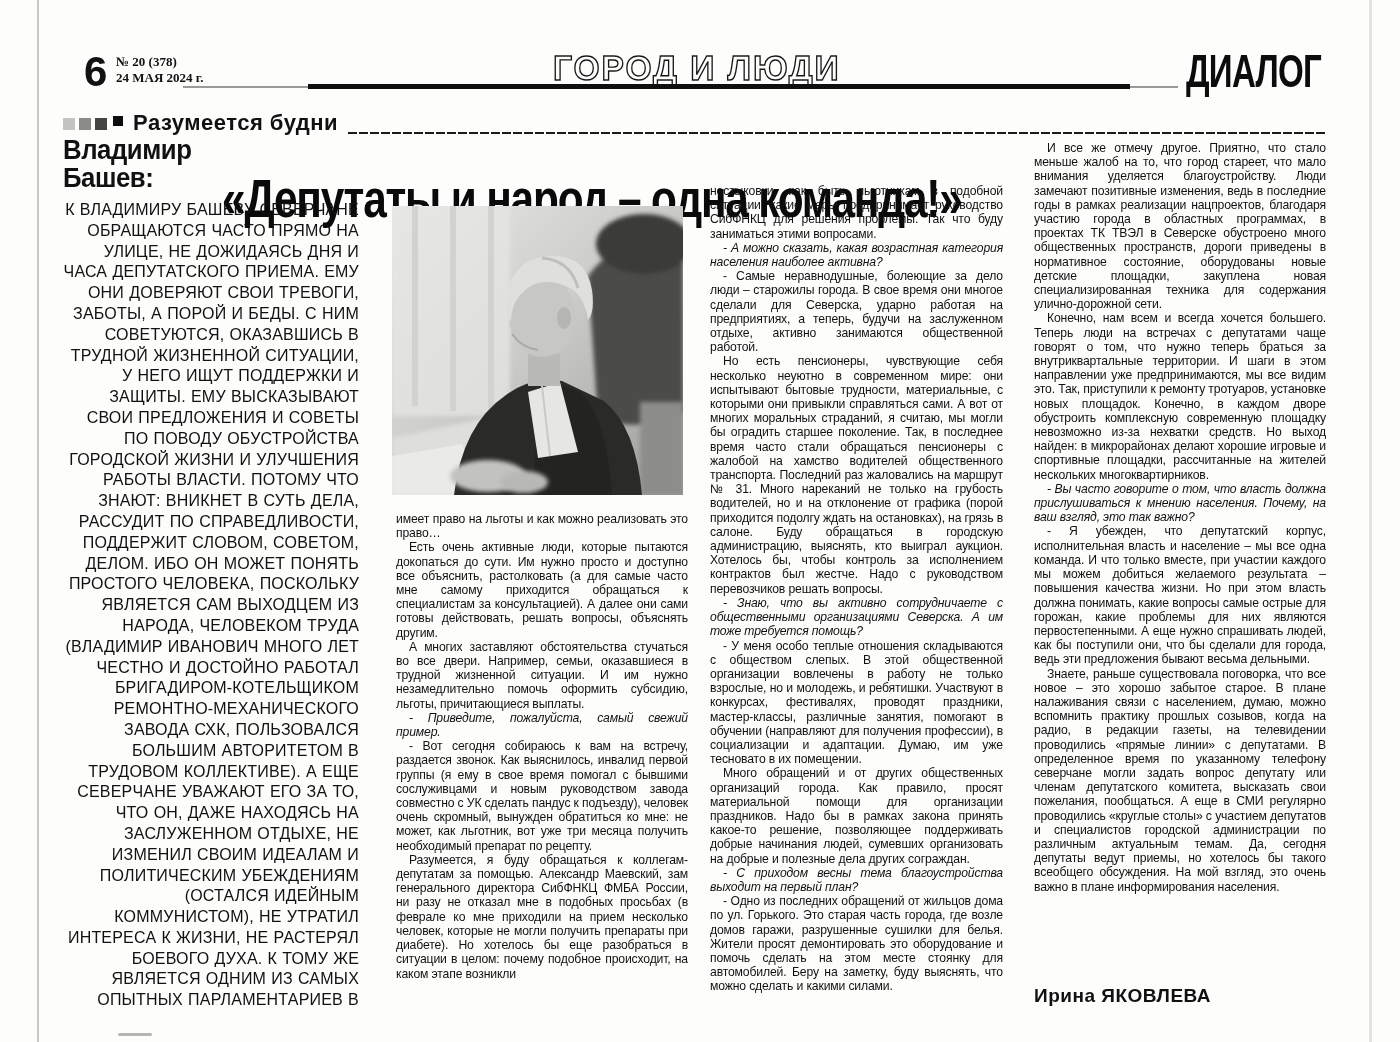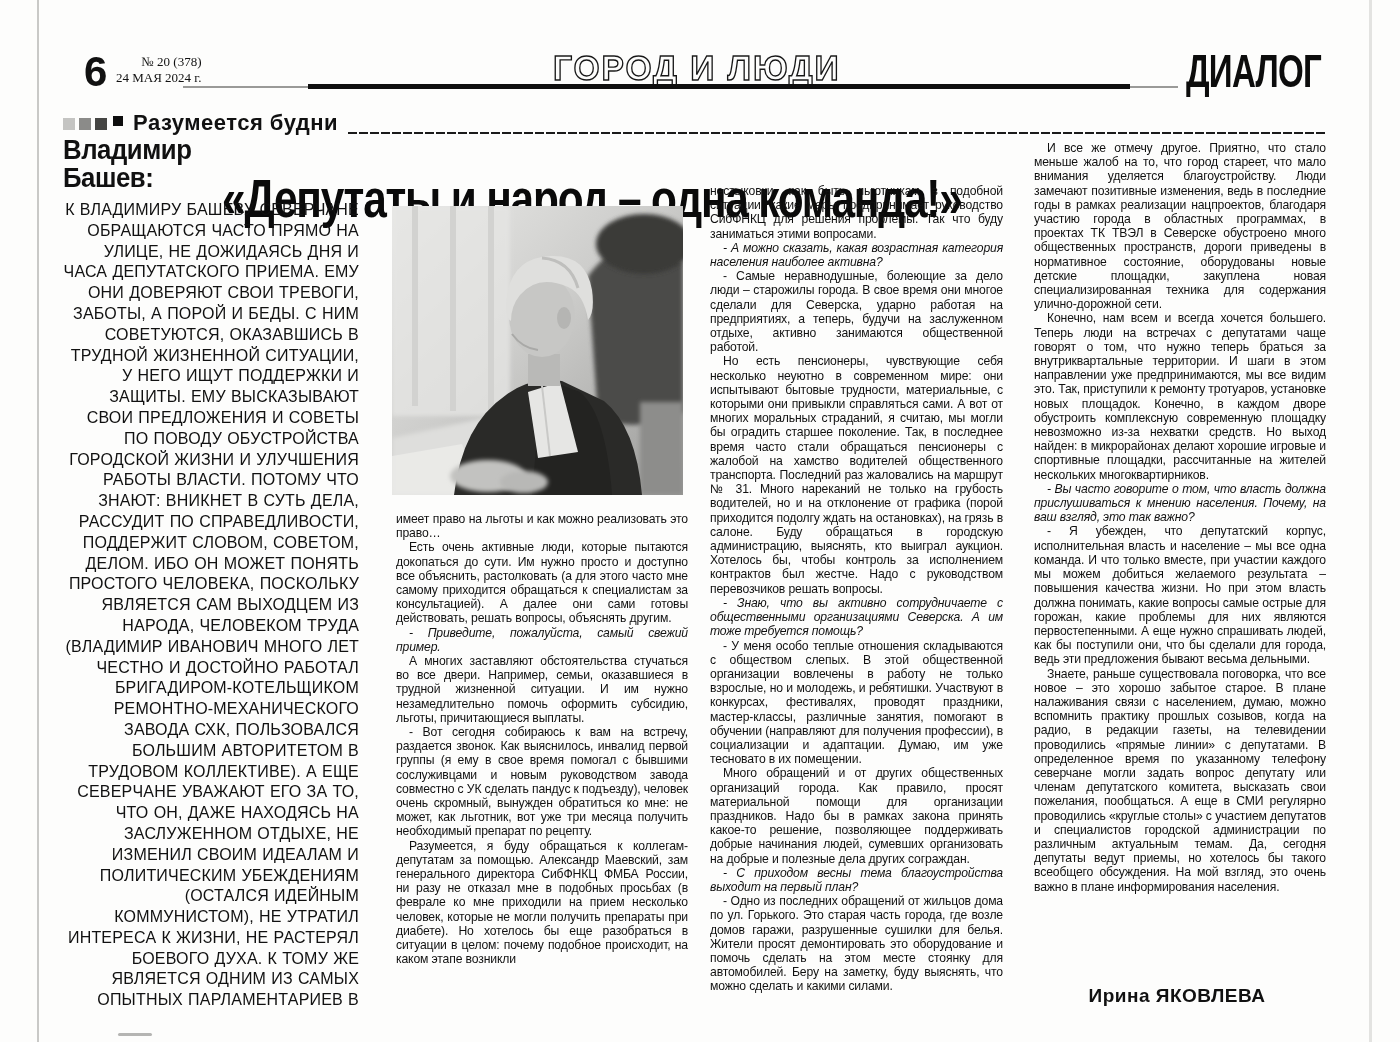--- a/index.html
+++ b/index.html
@@ -13,22 +13,22 @@
   .scan-edge-right { position:absolute; right:28px; top:0; width:3px; height:1042px; background:#e3e3e1; }
   .scan-mark-bottom{ position:absolute; left:118px; top:1033px; width:34px; height:3px; background:#b5b5b3; border-radius:2px; }
 
   
   .pageno {
     position:absolute; left:84px; top:48px;
     font-size:42px; font-weight:900; letter-spacing:-2px;
   }
   .issue {
     position:absolute; left:116px; top:54px;
-    font-family:"Liberation Serif", serif; font-weight:normal;
-    font-size:13px; line-height:16px;text-align:right;
+    font-family:"Liberation Serif", serif; font-weight:bold;
+    font-size:13px; line-height:16px;
   }
   .section-title {
     position:absolute; left:553px; top:48px; width:300px;
     font-size:35px; font-weight:bold; letter-spacing:2px; white-space:nowrap;
     color:transparent; -webkit-text-stroke:1.4px #161616;
     transform:scaleX(0.96); transform-origin:left;
   }
   .logo {
     position:absolute; left:1186px; top:44px;
     font-size:46px; font-weight:900; letter-spacing:-1px; white-space:nowrap;
@@ -76,21 +76,21 @@
   .para { margin:0; text-indent:13px; text-align:justify; }
   .style-lead {
     text-indent:0; text-align:right; font-size:16px; line-height:20.8px;
     letter-spacing:0.2px; word-spacing:0.5px;
   }
   .style-cont { text-indent:0; }
   .style-question { font-weight:normal; font-style:italic; }
 
   .author {
     position:absolute; left:1034px; top:985px; width:292px;
-    text-align:center; padding-right:6px; box-sizing:border-box;
+    text-align:left; padding-right:6px; box-sizing:border-box;
     font-size:19px; font-weight:900; letter-spacing:0.5px;
   }
 </style>
 </head>
 <body>
 
 <div class="page">
 
   <div class="scan-edge-left"></div>
   <div class="scan-edge-right"></div>
@@ -170,23 +170,23 @@
     </svg>
   </div>
 
   <div class="col col-1">
       <p class="para style-lead">К ВЛАДИМИРУ БАШЕВУ СЕВЕРЧАНЕ ОБРАЩАЮТСЯ ЧАСТО ПРЯМО НА УЛИЦЕ, НЕ ДОЖИДАЯСЬ ДНЯ И ЧАСА ДЕПУТАТСКОГО ПРИЕМА. ЕМУ ОНИ ДОВЕРЯЮТ СВОИ ТРЕВОГИ, ЗАБОТЫ, А ПОРОЙ И БЕДЫ. С НИМ СОВЕТУЮТСЯ, ОКАЗАВШИСЬ В ТРУДНОЙ ЖИЗНЕННОЙ СИТУАЦИИ, У НЕГО ИЩУТ ПОДДЕРЖКИ И ЗАЩИТЫ. ЕМУ ВЫСКАЗЫВАЮТ СВОИ ПРЕДЛОЖЕНИЯ И СОВЕТЫ ПО ПОВОДУ ОБУСТРОЙСТВА ГОРОДСКОЙ ЖИЗНИ И УЛУЧШЕНИЯ РАБОТЫ ВЛАСТИ. ПОТОМУ ЧТО ЗНАЮТ: ВНИКНЕТ В СУТЬ ДЕЛА, РАССУДИТ ПО СПРАВЕДЛИВОСТИ, ПОДДЕРЖИТ СЛОВОМ, СОВЕТОМ, ДЕЛОМ. ИБО ОН МОЖЕТ ПОНЯТЬ ПРОСТОГО ЧЕЛОВЕКА, ПОСКОЛЬКУ ЯВЛЯЕТСЯ САМ ВЫХОДЦЕМ ИЗ НАРОДА, ЧЕЛОВЕКОМ ТРУДА (ВЛАДИМИР ИВАНОВИЧ МНОГО ЛЕТ ЧЕСТНО И ДОСТОЙНО РАБОТАЛ БРИГАДИРОМ-КОТЕЛЬЩИКОМ РЕМОНТНО-МЕХАНИЧЕСКОГО ЗАВОДА СХК, ПОЛЬЗОВАЛСЯ БОЛЬШИМ АВТОРИТЕТОМ В ТРУДОВОМ КОЛЛЕКТИВЕ). А ЕЩЕ СЕВЕРЧАНЕ УВАЖАЮТ ЕГО ЗА ТО, ЧТО ОН, ДАЖЕ НАХОДЯСЬ НА ЗАСЛУЖЕННОМ ОТДЫХЕ, НЕ ИЗМЕНИЛ СВОИМ ИДЕАЛАМ И ПОЛИТИЧЕСКИМ УБЕЖДЕНИЯМ (ОСТАЛСЯ ИДЕЙНЫМ КОММУНИСТОМ), НЕ УТРАТИЛ ИНТЕРЕСА К ЖИЗНИ, НЕ РАСТЕРЯЛ БОЕВОГО ДУХА. К ТОМУ ЖЕ ЯВЛЯЕТСЯ ОДНИМ ИЗ САМЫХ ОПЫТНЫХ ПАРЛАМЕНТАРИЕВ В СЕВЕРСКЕ: БЫЛ ДЕПУТАТОМ СОБРАНИЯ НАРОДНЫХ ПРЕДСТАВИТЕЛЕЙ И ВОТ ТЕПЕРЬ УЖЕ ВТОРОЙ СОЗЫВ – ДУМЫ ЗАТО СЕВЕРСК.</p>
       <p class="para style-question">- Владимир Иванович, если проанализировать обращения к вам, как к депутату, какие темы сегодня наиболее актуальны у северчан?</p>
       <p class="para style-answer">- Времена меняются, а люди остаются такими же: самыми острыми и злободневными для них являются проблемы, с которыми они сталкиваются ежедневно. А значит, их по-прежнему волнуют жилищно-коммунальные проблемы, тема благоустройства. Горожане хотят разобраться, как формируется тариф на ЖКУ и пассажироперевозки, желают знать, кто</p>
     </div>
   <div class="col col-2">
       <p class="para style-cont">имеет право на льготы и как можно реализовать это право…</p>
-      <p class="para style-answer">Есть очень активные люди, которые пытаются докопаться до сути. Им нужно просто и доступно все объяснить, растолковать (а для этого часто мне самому приходится обращаться к специалистам за консультацией). А далее они сами готовы действовать, решать вопросы, объяснять другим.</p>
+      <p class="para style-answer">Есть очень активные люди, которые пытаются докопаться до сути. Им нужно просто и доступно все объяснить, растолковать (а для самые часто мне самому приходится обращаться к специалистам за консультацией). А далее они сами готовы действовать, решать вопросы, объяснять другим.</p>
+      <p class="para style-answer">А многих заставляют обстоятельства стучаться во все двери. Например, семьи, оказавшиеся в трудной жизненной ситуации. И им нужно незамедлительно помочь оформить субсидию, льготы, причитающиеся выплаты.</p>
       <p class="para style-question">- Приведите, пожалуйста, самый свежий пример.</p>
-      <p class="para style-answer">А многих заставляют обстоятельства стучаться во все двери. Например, семьи, оказавшиеся в трудной жизненной ситуации. И им нужно незамедлительно помочь оформить субсидию, льготы, причитающиеся выплаты.</p>
       <p class="para style-answer">- Вот сегодня собираюсь к вам на встречу, раздается звонок. Как выяснилось, инвалид первой группы (я ему в свое время помогал с бывшими сослуживцами и новым руководством завода совместно с УК сделать пандус к подъезду), человек очень скромный, вынужден обратиться ко мне: не может, как льготник, вот уже три месяца получить необходимый препарат по рецепту.</p>
       <p class="para style-answer">Разумеется, я буду обращаться к коллегам-депутатам за помощью. Александр Маевский, зам генерального директора СибФНКЦ ФМБА России, ни разу не отказал мне в подобных просьбах (в феврале ко мне приходили на прием несколько человек, которые не могли получить препараты при диабете). Но хотелось бы еще разобраться в ситуации в целом: почему подобное происходит, на каком этапе возникли</p>
     </div>
   <div class="col col-3">
       <p class="para style-cont">нестыковки, как быть льготникам в подобной ситуации, какие меры предпринимает руководство СибФНКЦ для решения проблемы. Так что буду заниматься этими вопросами.</p>
       <p class="para style-question">- А можно сказать, какая возрастная категория населения наиболее активна?</p>
       <p class="para style-answer">- Самые неравнодушные, болеющие за дело люди – старожилы города. В свое время они многое сделали для Северска, ударно работая на предприятиях, а теперь, будучи на заслуженном отдыхе, активно занимаются общественной работой.</p>
       <p class="para style-answer">Но есть пенсионеры, чувствующие себя несколько неуютно в современном мире: они испытывают бытовые трудности, материальные, с которыми они привыкли справляться сами. А вот от многих моральных страданий, я считаю, мы могли бы оградить старшее поколение. Так, в последнее время часто стали обращаться пенсионеры с жалобой на хамство водителей общественного транспорта. Последний раз жаловались на маршрут № 31. Много нареканий не только на грубость водителей, но и на отклонение от графика (порой приходится подолгу ждать на остановках), на грязь в салоне. Буду обращаться в городскую администрацию, выяснять, кто выиграл аукцион. Хотелось бы, чтобы контроль за исполнением контрактов был жестче. Надо с руководством перевозчиков решать вопросы.</p>
       <p class="para style-question">- Знаю, что вы активно сотрудничаете с общественными организациями Северска. А им тоже требуется помощь?</p>
       <p class="para style-answer">- У меня особо теплые отношения складываются с обществом слепых. В этой общественной организации вовлечены в работу не только взрослые, но и молодежь, и ребятишки. Участвуют в конкурсах, фестивалях, проводят праздники, мастер-классы, различные занятия, помогают в обучении (направляют для получения профессии), в социализации и адаптации. Думаю, им уже тесновато в их помещении.</p>

